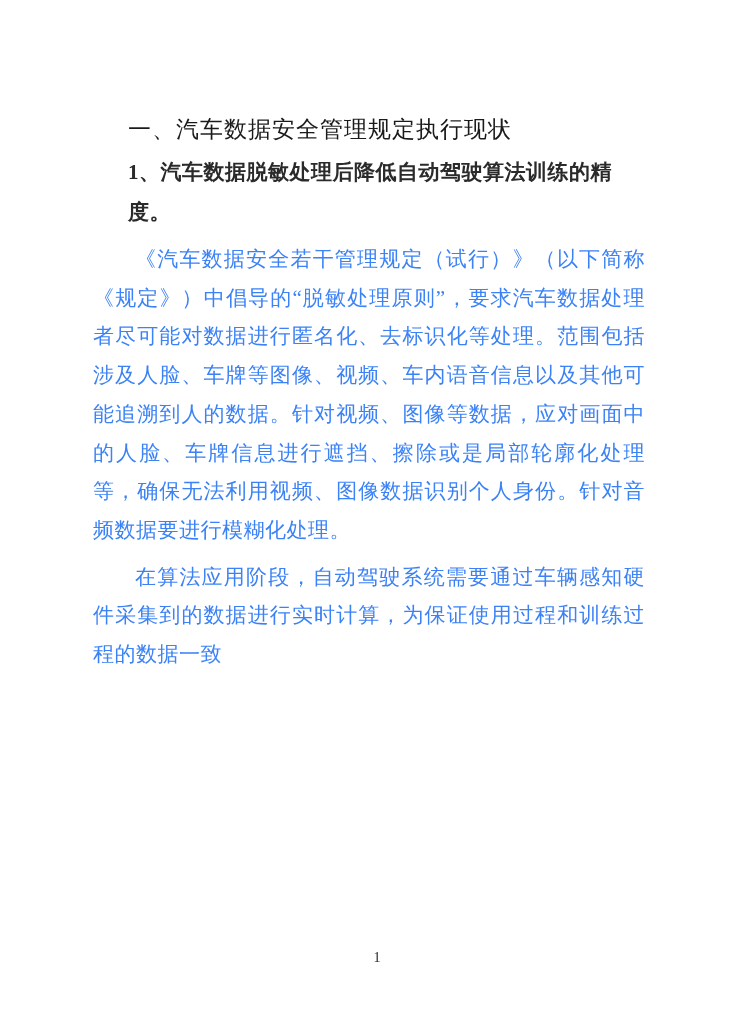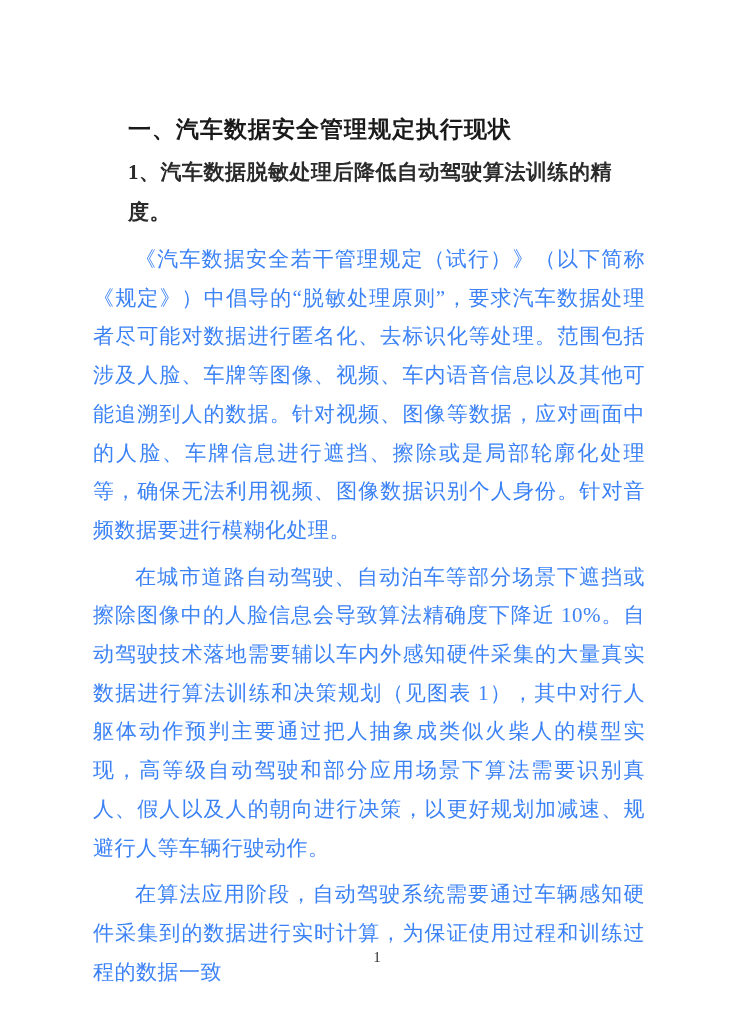--- a/index.html
+++ b/index.html
@@ -19,21 +19,21 @@
   .doc-content {
     position: absolute;
     left: 85px;
     top: 108px;
     width: 568px;
   }
   .doc-heading-section {
     margin: 0;
     font-family: "Liberation Serif", "DejaVu Serif", serif;
     font-size: 23px;
-    font-weight: 700;
+    font-weight: 400;
     line-height: 44px;
     padding-left: 43px;
     letter-spacing: 1px;
     color: #1a1a1a;
   }
   .doc-heading-sub {
     margin: 0;
     font-family: Liberation Serif, serif;
     font-size: 21px;
     font-weight: 700;
@@ -66,20 +66,19 @@
   }
 </style>
 </head>
 <body>
 
 <div class="doc-page">
   <div class="doc-content">
     <h1 class="doc-heading-section">一、汽车数据安全管理规定执行现状</h1>
     <h2 class="doc-heading-sub">1、汽车数据脱敏处理后降低自动驾驶算法训练的精度。</h2>
     <p class="doc-para">《汽车数据安全若干管理规定（试行）》（以下简称《规定》）中倡导的“脱敏处理原则”，要求汽车数据处理者尽可能对数据进行匿名化、去标识化等处理。范围包括涉及人脸、车牌等图像、视频、车内语音信息以及其他可能追溯到人的数据。针对视频、图像等数据，应对画面中的人脸、车牌信息进行遮挡、擦除或是局部轮廓化处理等，确保无法利用视频、图像数据识别个人身份。针对音频数据要进行模糊化处理。</p>
-    <p class="doc-para">在城市道路自动驾驶、自动泊车等部分场景下遮挡或擦除图像中的人脸信息会导致算法精确度下降近 10%。自动驾驶技术落地需要辅以车内外感知硬件采集的大量真实数据进行算法训练和决策规划（见图表 1），其中对行人躯体动作预判主要通过把人抽象成类似火柴人的模型实现，高等级自动驾驶和部分应用场景下算法需要识别真人、假人以及人的朝向进行决策，以更好规划加减速、规避行人等车辆行驶动作。</p>
     <p class="doc-para">在算法应用阶段，自动驾驶系统需要通过车辆感知硬件采集到的数据进行实时计算，为保证使用过程和训练过程的数据一致</p>
   </div>
 
   <div class="page-footer">
     <span class="page-number">1</span>
   </div>
 </div>
 
 </body></html>

